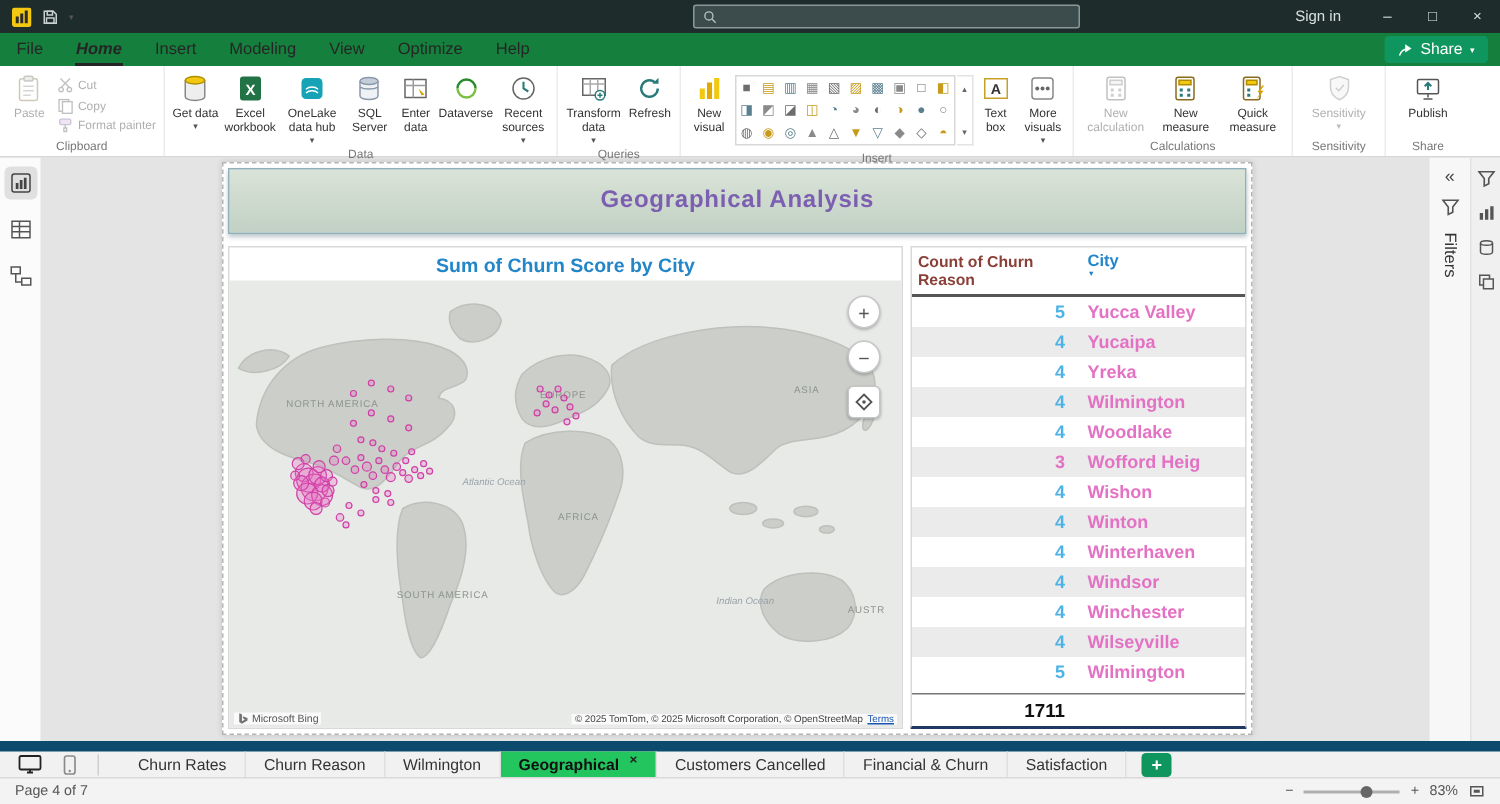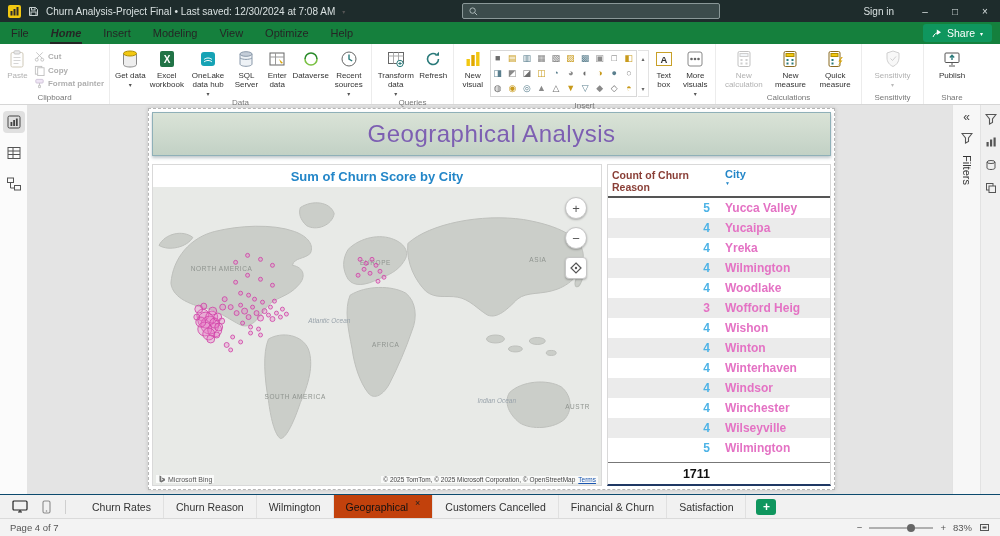--- a/index.html
+++ b/index.html
@@ -26,38 +26,38 @@
 
   
   .ribbon { position:absolute; top:44px; left:0; right:0; height:61px; background:#fff; border-bottom:1px solid #d6d6d6; display:flex; z-index:8; }
   .rgroup { height:100%; display:flex; flex-direction:column; border-right:1px solid #ececec; flex:0 0 auto; }
   .gbody { flex:1; display:flex; align-items:stretch; padding:3px 3px 0; }
   .glabel { font-size:8px; color:#777; text-align:center; padding-bottom:2px; }
   .rbtn { display:flex; flex-direction:column; align-items:center; gap:2px; padding:2px 1px 0; font-size:8px; line-height:1.15; color:#333; text-align:center; }
   .rbtn .lbl { display:block; }
   .disabled { opacity:.4; }
   .small-col { display:flex; flex-direction:column; justify-content:space-between; padding:4px 2px; }
-  .rsmall { display:flex; align-items:center; gap:3px; font-size:8px; color:#333; white-space:nowrap;font-weight:bold; }
+  .rsmall { display:flex; align-items:center; gap:3px; font-size:8px; color:#333; white-space:nowrap; }
   .caret { font-size:6px; color:#555; }
   .gallery { width:150px; border:1px solid #d8d8d8; margin:3px 1px 4px; display:grid; grid-template-columns:repeat(10,1fr); grid-auto-rows:15px; align-items:center; justify-items:center; }
   .gglyph { font-size:9px; color:#6d6d6d; line-height:1; }
   .gglyph.c1 { color:#c89a1c; } .gglyph.c2 { color:#5a7f8e; } .gglyph.c3 { color:#8a8a8a; }
   .gscroll { width:11px; margin:3px 0 4px; border:1px solid #e3e3e3; border-left:none; display:flex; flex-direction:column; align-items:center; justify-content:space-between; padding:4px 0; font-size:6px; color:#666; }
 
   
   .main { position:absolute; top:105px; left:0; right:0; bottom:42px; }
   .left-rail { position:absolute; left:0; top:0; bottom:0; width:28px; background:#fbfbfb; border-right:1px solid #e4e4e4; display:flex; flex-direction:column; align-items:center; padding-top:6px; gap:9px; }
   .lr-icon { width:22px; height:22px; border-radius:4px; display:flex; align-items:center; justify-content:center; }
   .lr-icon.active { background:#e0e0e0; }
 
   .canvas { position:absolute; left:28px; right:48px; top:0; bottom:0; background:#e4e4e4; }
   .page { position:absolute; left:120px; top:3px; width:687px; height:382px; background:#fff; border:1px dashed #b5b5b5; box-shadow:0 0 4px rgba(0,0,0,.15); }
 
   .page-banner { position:absolute; left:3px; top:3px; width:679px; height:44px; background:linear-gradient(#dae3d7,#c2d1c5); border:1px solid #8fb0b8; box-shadow:0 2px 3px rgba(110,130,140,.45); display:flex; align-items:center; justify-content:center; }
-  .page-banner h1 { font-size:24px; font-weight:normal; color:#7d5fb2; letter-spacing:.5px; }
+  .page-banner h1 { font-size:16px; font-weight:bold; color:#7d5fb2; letter-spacing:.5px; }
 
   .map-visual { position:absolute; left:3px; top:55px; width:450px; height:322px; background:#fff; border:1px solid #d9d9d9; }
   .map-title { height:22px; display:flex; align-items:center; justify-content:center; font-size:13px; font-weight:bold; color:#2386c8; }
   .map-body { position:relative; height:298px; overflow:hidden; background:#e8eae7; }
   .maplabel { font-size:6.5px; fill:#8f948f; letter-spacing:.6px; }
   .maplabel.ocean { font-style:italic; fill:#99a3ab; letter-spacing:0; }
   .bubble { fill:rgba(231,114,196,.30); stroke:#cf3fa6; stroke-width:.8; }
   .mapbtn { position:absolute; right:14px; width:22px; height:22px; background:#fff; border:1px solid #c6c6c6; border-radius:50%; box-shadow:0 1px 2px rgba(0,0,0,.25); display:flex; align-items:center; justify-content:center; font-size:13px; color:#555; }
   .mapbtn.sq { border-radius:4px; }
   .attribution { position:absolute; right:3px; bottom:2px; font-size:6.5px; color:#444; background:rgba(255,255,255,.75); padding:0 2px; }
@@ -76,26 +76,26 @@
   .tcity { flex:1; padding-left:5px; white-space:nowrap; overflow:hidden; }
   .ttotal { margin-top:auto; border-top:1px solid #777; display:flex; height:22px; align-items:center; font-weight:bold; font-size:12.5px; color:#111; background:#fff; }
   .ttotal span { width:112px; text-align:right; padding-right:10px; }
 
   .rail-inner { position:absolute; right:20px; top:0; bottom:0; width:28px; background:#f7f7f7; border-left:1px solid #e2e2e2; display:flex; flex-direction:column; align-items:center; padding-top:6px; gap:9px; }
   .collapse { font-size:12px; color:#444; line-height:1; }
   .vertical-label { writing-mode:vertical-rl; font-size:11px; color:#333; margin-top:2px; }
   .rail-outer { position:absolute; right:0; top:0; bottom:0; width:20px; background:#f0f0f0; border-left:1px solid #e2e2e2; display:flex; flex-direction:column; align-items:center; padding-top:8px; gap:11px; }
 
   
-  .tabbar { position:absolute; left:0; right:0; bottom:18px; height:24px; background:#f1f1f1; border-top:1px solid #0c4a6e; display:flex; align-items:stretch; z-index:10; }
+  .tabbar { position:absolute; left:0; right:0; bottom:18px; height:24px; background:#f1f1f1; border-top:7px solid #0c4a6e; display:flex; align-items:stretch; z-index:10; }
   .view-icons { display:flex; align-items:center; padding-left:12px; gap:14px; }
   .vdivider { width:1px; height:14px; background:#cfcfcf; margin:auto 14px; }
   #page-tabs { display:flex; align-items:stretch; }
   .ptab { display:flex; align-items:center; padding:0 12px; font-size:10.5px; color:#333; border-right:1px solid #e0e0e0; background:transparent; }
-  .ptab.active { background:#c2410c; font-weight:normal; color:#111; }
+  .ptab.active { background:#22c55e; font-weight:bold; color:#111; }
   .tabx { margin-left:7px; font-size:9px; position:relative; top:-4px; color:#222; }
   .addpage { width:20px; height:16px; background:#0f965e; color:#fff; border-radius:3px; display:flex; align-items:center; justify-content:center; font-size:12px; align-self:center; margin-left:10px; font-weight:bold; }
 
   .statusbar { position:absolute; left:0; right:0; bottom:0; height:18px; background:#f3f3f3; border-top:1px solid #dadada; display:flex; align-items:center; font-size:9.5px; color:#555; padding:0 10px; z-index:10; }
   .sb-right { margin-left:auto; display:flex; align-items:center; gap:7px; }
   .slider { width:64px; height:2px; background:#b0b0b0; position:relative; }
   .slider-thumb { position:absolute; top:-3px; left:58%; width:8px; height:8px; border-radius:50%; background:#666; }
 </style>
 </head>
 <body>
@@ -106,21 +106,20 @@
         <rect width="13" height="13" rx="2" fill="#f2c811"></rect>
         <rect x="2.5" y="6" width="2" height="4.5" fill="#2b2b2b"></rect>
         <rect x="5.5" y="4" width="2" height="6.5" fill="#2b2b2b"></rect>
         <rect x="8.5" y="2" width="2" height="8.5" fill="#2b2b2b"></rect>
       </svg>
     <svg width="11" height="11" viewBox="0 0 11 11">
         <path d="M1.5 1.5h6l2 2v6h-8z" fill="none" stroke="#c8d0d0"></path>
         <rect x="3" y="6" width="5" height="3.5" fill="none" stroke="#c8d0d0"></rect>
         <rect x="3.5" y="1.5" width="3.5" height="2.5" fill="none" stroke="#c8d0d0"></rect>
       </svg>
-    <span>Churn Analysis-Project Final  •  Last saved: 12/30/2024 at 7:08 AM</span>
     <span class="caret">▾</span>
   </div>
   <div class="search-wrap">
     <svg width="9" height="9" viewBox="0 0 10 10">
         <circle cx="4" cy="4" r="3" fill="none" stroke="#b6c2c2"></circle>
         <path d="M6.3 6.3L9 9" stroke="#b6c2c2"></path>
       </svg>
   </div>
   <div class="tb-right">
     <span class="signin">Sign in</span>

